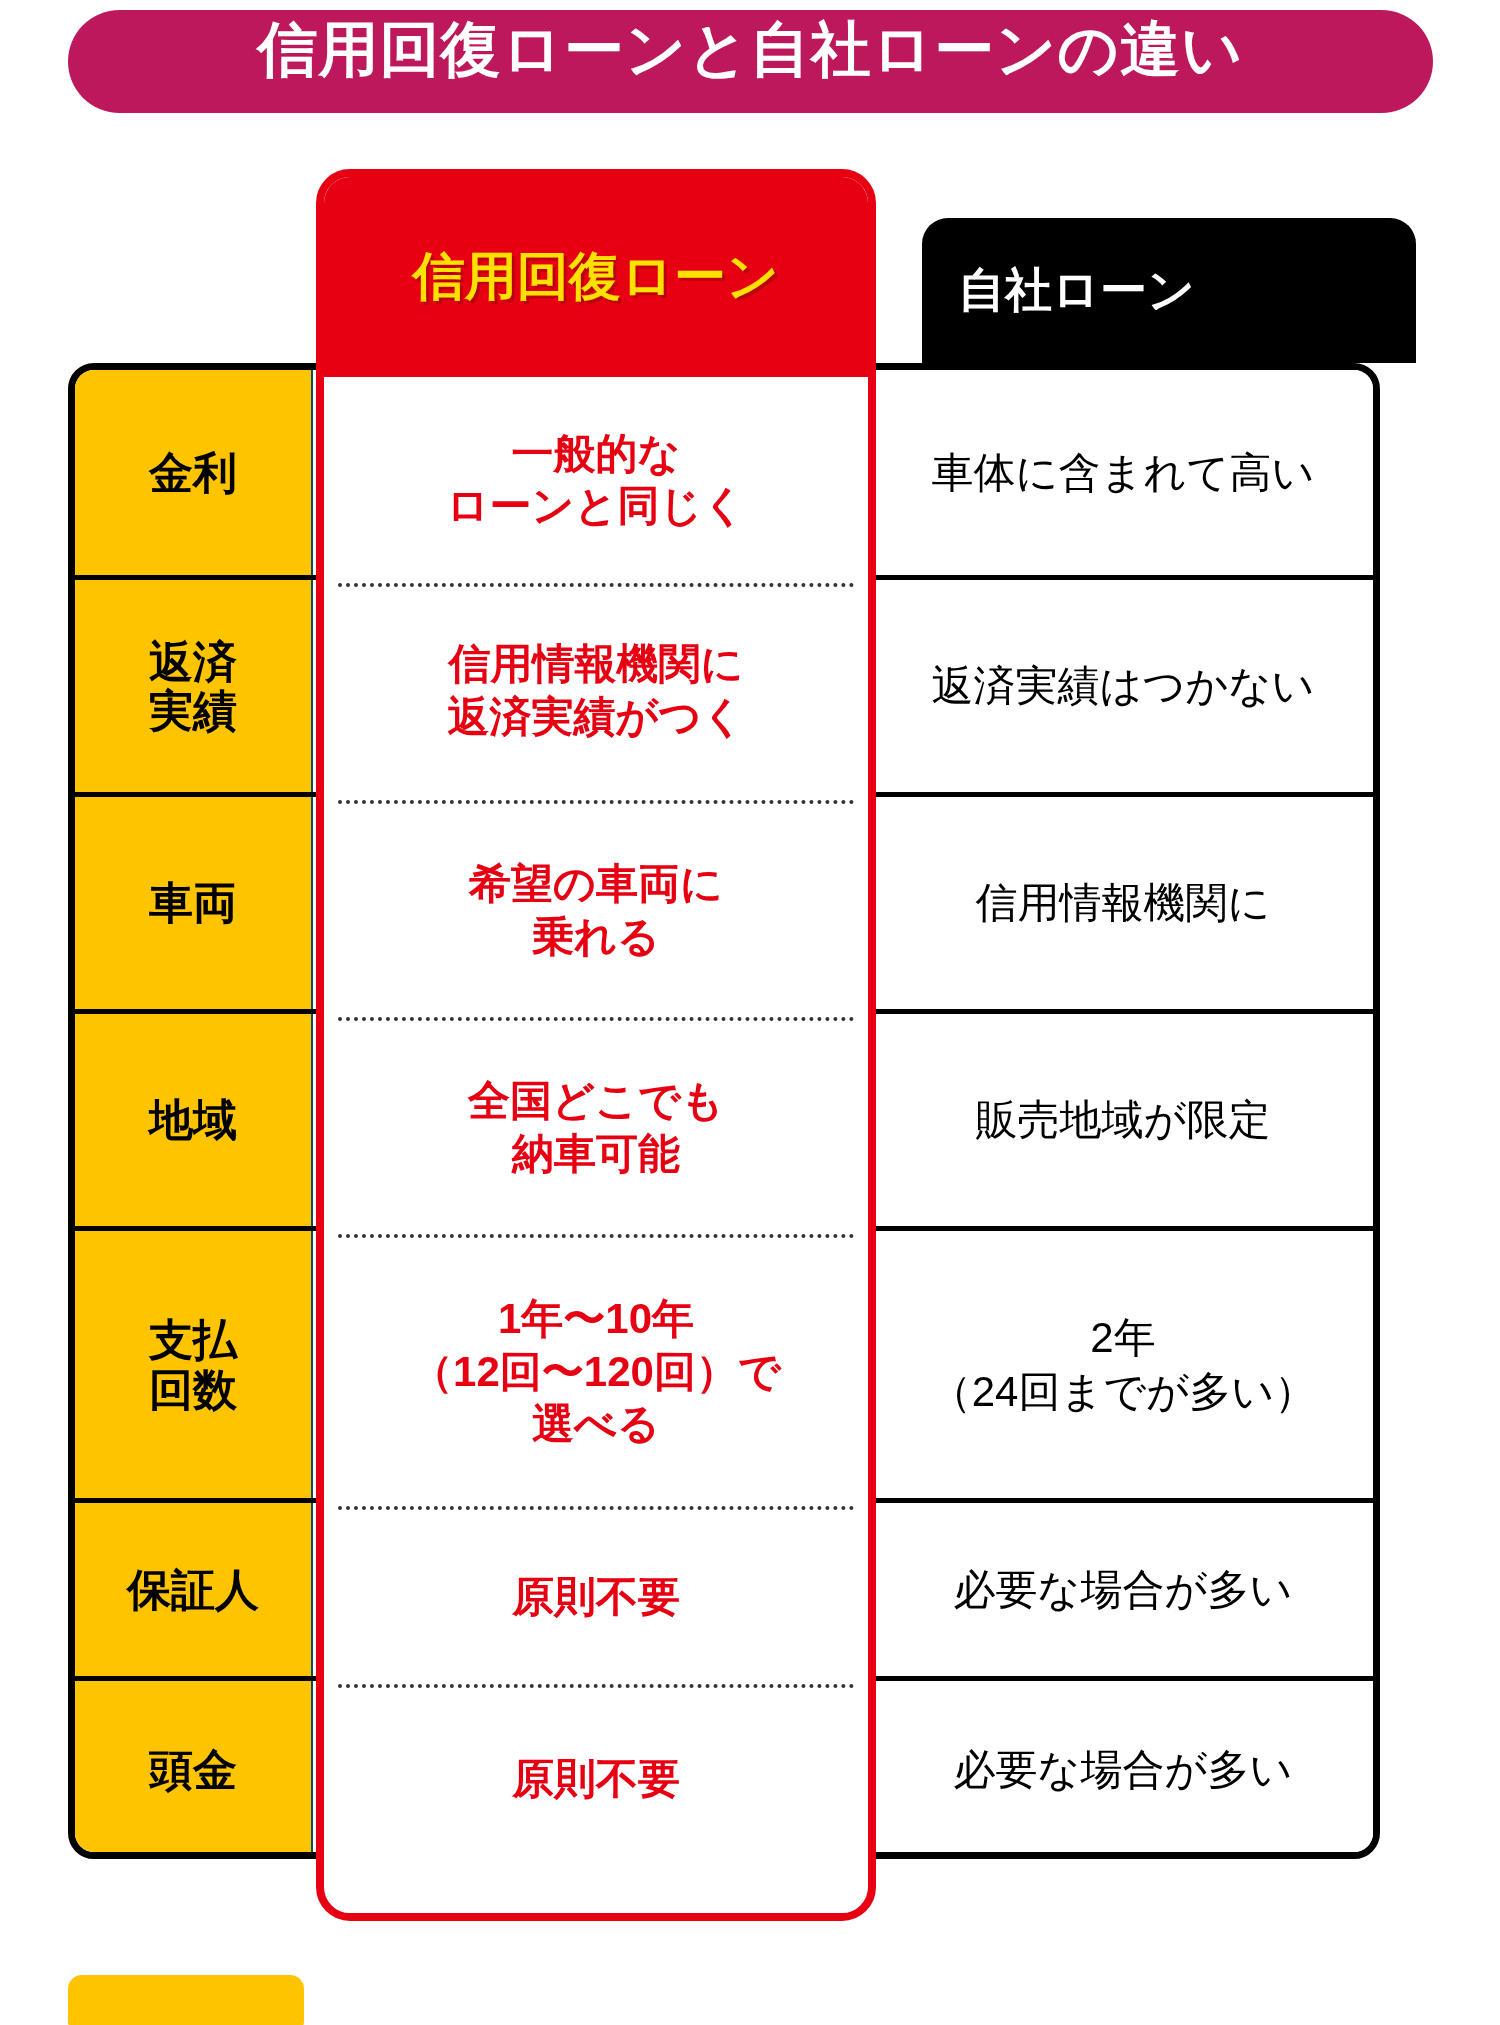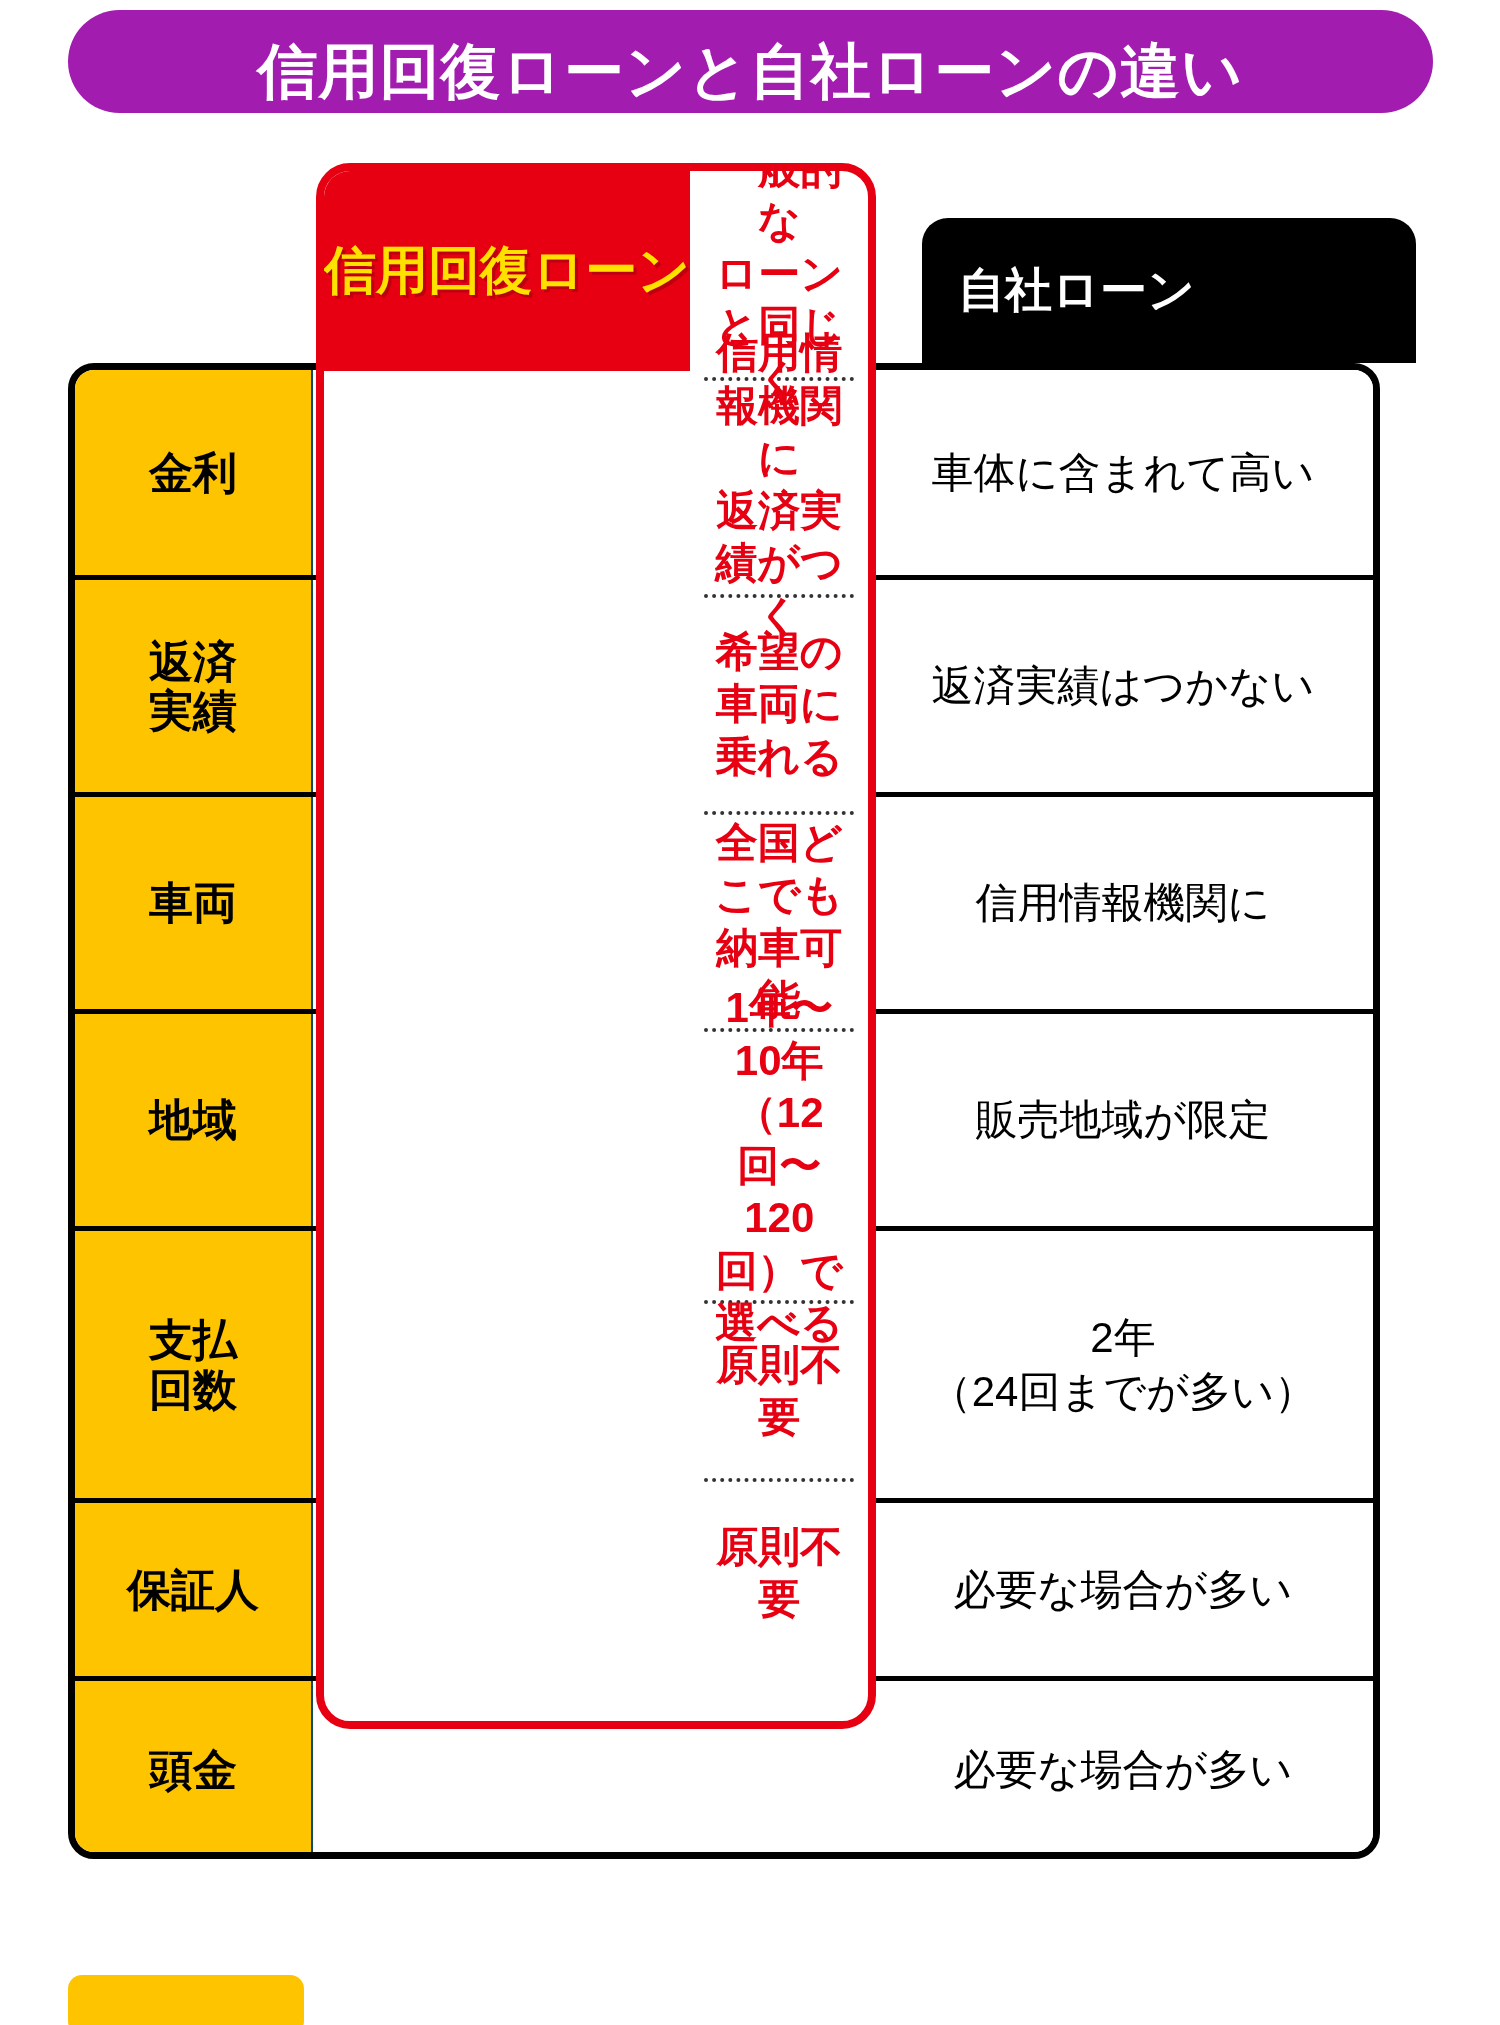--- a/index.html
+++ b/index.html
@@ -15,24 +15,24 @@
     overflow: hidden;
   }
 
   
   .title-bar {
     position: absolute;
     left: 68px;
     top: 10px;
     width: 1365px;
     height: 103px;
-    background: #a21caf;
+    background: #be185d;
     border-radius: 52px;
     display: flex;
-    align-items: flex-end;
+    align-items: flex-start;
     justify-content: center;
   }
   .title-bar .title-text {
     color: #ffffff;
     font-size: 60px;
     font-weight: bold;
     letter-spacing: 1px;
     white-space: nowrap;
   }
 
@@ -118,31 +118,31 @@
     color: #000000;
     line-height: 1.28;
     white-space: pre-line;
     font-weight: normal;
   }
 
   
   .shinyo-card {
     position: absolute;
     left: 316px;
-    top: 163px;
+    top: 169px;
     width: 560px;
-    height: 1566px;
+    height: 1752px;
     border: 8px solid #e60012;
     border-radius: 34px;
     box-sizing: border-box;
     background: #ffffff;
     z-index: 3;
     overflow: hidden;
     display: flex;
-    flex-direction: row;
+    flex-direction: column;
   }
   .shinyo-head {
     height: 200px;
     flex: 0 0 200px;
     background: #e60012;
     display: flex;
     align-items: center;
     justify-content: center;
   }
   .shinyo-head .hdr-text {

